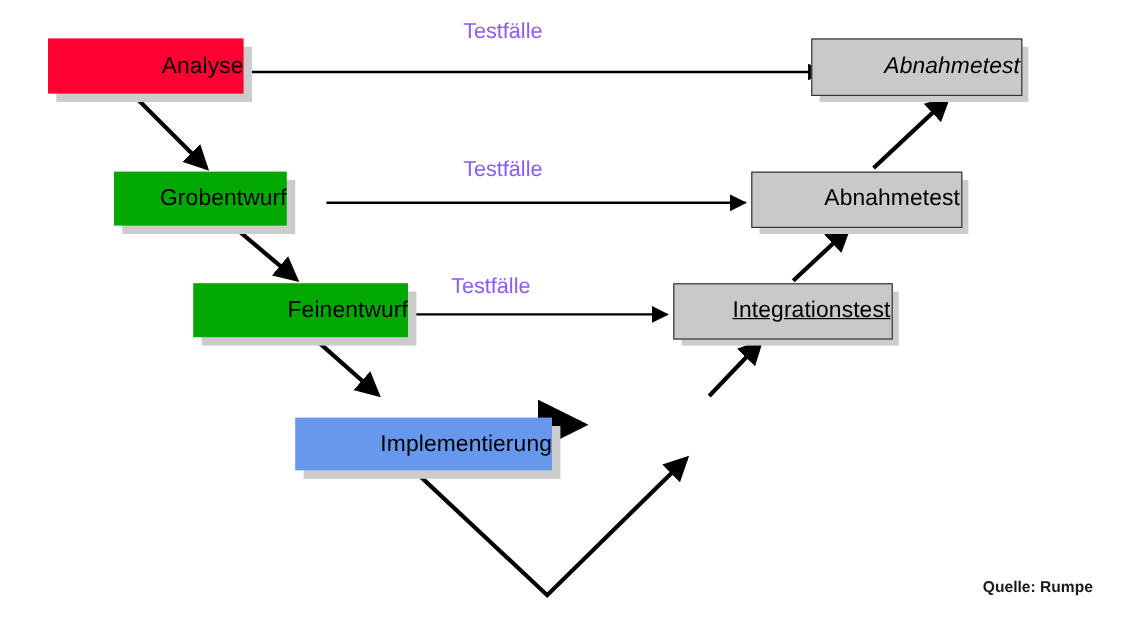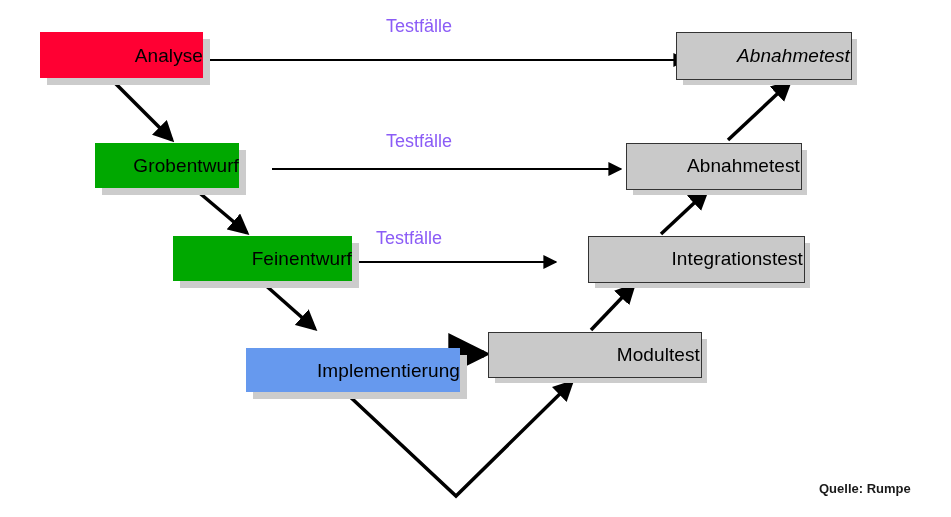--- a/index.html
+++ b/index.html
@@ -120,21 +120,21 @@
     <span class="face" style="background:#ff0033;"></span>
     <span class="label">Analyse</span>
   </div>
 
   <div class="node dev" style="left:95px; top:143px; width:144px; height:45px;">
     <span class="shadow"></span>
     <span class="face" style="background:#00a800;"></span>
     <span class="label">Grobentwurf</span>
   </div>
 
-  <div class="node dev" style="left:161px; top:236px; width:179px; height:45px;margin-left:12px;">
+  <div class="node dev" style="left:161px; top:236px; width:179px; height:45px;">
     <span class="shadow"></span>
     <span class="face" style="background:#00a800;"></span>
     <span class="label">Feinentwurf</span>
   </div>
 
   <div class="node dev" style="left:246px; top:332px; width:214px; height:44px;margin-top:16px;">
     <span class="shadow"></span>
     <span class="face" style="background:#6699ee;"></span>
     <span class="label">Implementierung</span>
   </div>
@@ -144,31 +144,26 @@
     <span class="face"></span>
     <span class="label">Abnahmetest</span>
   </div>
 
   <div class="node test" style="left:626px; top:143px; width:174px; height:45px;">
     <span class="shadow"></span>
     <span class="face"></span>
     <span class="label">Abnahmetest</span>
   </div>
 
-  <div class="node test" style="left:588px; top:236px; width:215px; height:45px;">
+  <div class="node test" style="left:561px; top:236px; width:181px; height:45px;text-decoration:underline;">
     <span class="shadow"></span>
     <span class="face"></span>
     <span class="label">Integrationstest</span>
   </div>
 
-  <div class="node test" style="left:488px; top:332px; width:212px; height:44px;">
-    <span class="shadow"></span>
-    <span class="face"></span>
-    <span class="label">Modultest</span>
-  </div>
 
   <div class="edge-label" style="left:386px; top:16px;">Testfälle</div>
   <div class="edge-label" style="left:386px; top:131px;">Testfälle</div>
   <div class="edge-label" style="left:376px; top:228px;">Testfälle</div>
 
   <div class="source-note" style="left:819px; top:481px;font-weight:bold;">Quelle: Rumpe</div>
 
 </div>
 
 </body></html>

